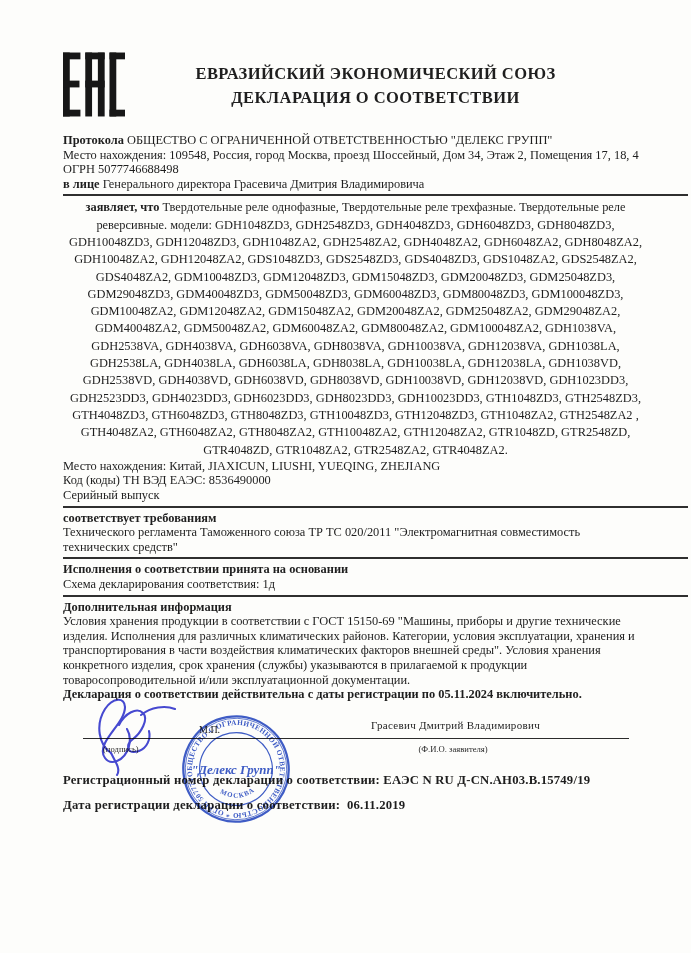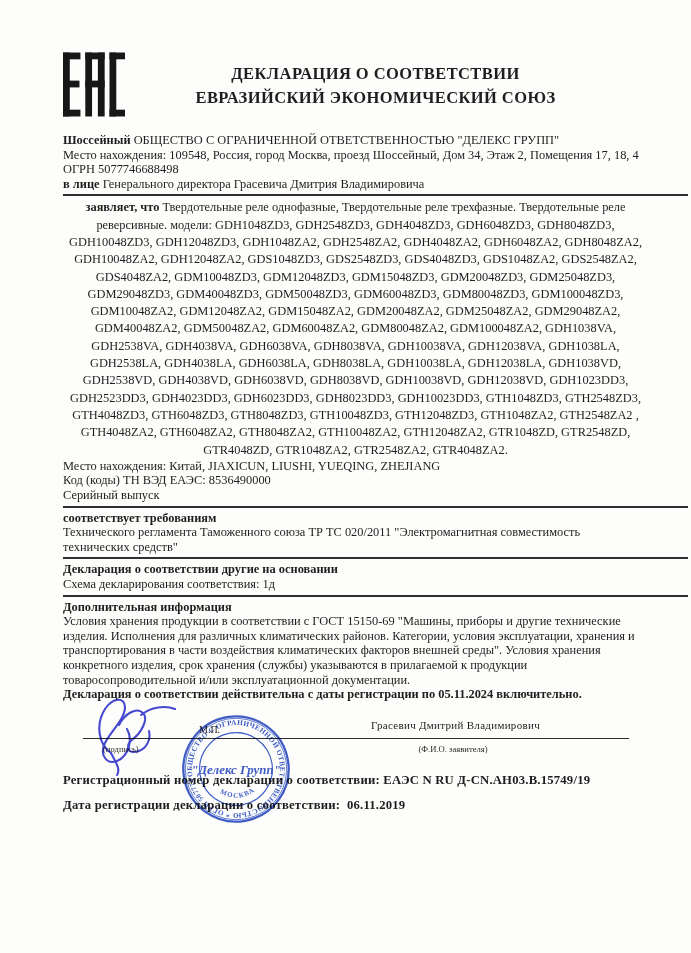--- a/index.html
+++ b/index.html
@@ -51,27 +51,27 @@
           <rect x="23" y="0" width="7" height="66"></rect>
             <rect x="36" y="0" width="7" height="66"></rect>
             <rect x="23" y="0" width="20" height="7"></rect>
             <rect x="23" y="29" width="20" height="7"></rect>
           <rect x="48" y="0" width="7" height="66"></rect>
             <rect x="48" y="0" width="16" height="7"></rect>
             <rect x="48" y="59" width="16" height="7"></rect>
         </g>
       </svg>
       <div class="titles">
+        <div>ЕВРАЗИЙСКИЙ ЭКОНОМИЧЕСКИЙ СОЮЗ</div>
         <div>ДЕКЛАРАЦИЯ О СООТВЕТСТВИИ</div>
-        <div>ЕВРАЗИЙСКИЙ ЭКОНОМИЧЕСКИЙ СОЮЗ</div>
       </div>
     </div>
 
     <div class="applicant wrap">
-      <p><b class="inline">Шоссейный</b><span> ОБЩЕСТВО С ОГРАНИЧЕННОЙ ОТВЕТСТВЕННОСТЬЮ "ДЕЛЕКС ГРУПП"</span></p>
+      <p><b class="inline">Протокола</b><span> ОБЩЕСТВО С ОГРАНИЧЕННОЙ ОТВЕТСТВЕННОСТЬЮ "ДЕЛЕКС ГРУПП"</span></p>
       <p>Место нахождения: 109548, Россия, город Москва, проезд Шоссейный, Дом 34, Этаж 2, Помещения 17, 18, 4</p>
       <p>ОГРН 5077746688498</p>
       <p><b class="inline">в лице</b><span> Генерального директора Грасевича Дмитрия Владимировича</span></p>
     </div>
 
     <hr class="rule">
 
     <div class="wrap">
       <p class="models"><b class="inline">заявляет, что</b><span> Твердотельные реле однофазные, Твердотельные реле трехфазные. Твердотельные реле реверсивные. модели: GDH1048ZD3, GDH2548ZD3, GDH4048ZD3, GDH6048ZD3, GDH8048ZD3, GDH10048ZD3, GDH12048ZD3, GDH1048ZA2, GDH2548ZA2, GDH4048ZA2, GDH6048ZA2, GDH8048ZA2, GDH10048ZA2, GDH12048ZA2, GDS1048ZD3, GDS2548ZD3, GDS4048ZD3, GDS1048ZA2, GDS2548ZA2, GDS4048ZA2, GDM10048ZD3, GDM12048ZD3, GDM15048ZD3, GDM20048ZD3, GDM25048ZD3, GDM29048ZD3, GDM40048ZD3, GDM50048ZD3, GDM60048ZD3, GDM80048ZD3, GDM100048ZD3, GDM10048ZA2, GDM12048ZA2, GDM15048ZA2, GDM20048ZA2, GDM25048ZA2, GDM29048ZA2, GDM40048ZA2, GDM50048ZA2, GDM60048ZA2, GDM80048ZA2, GDM100048ZA2, GDH1038VA, GDH2538VA, GDH4038VA, GDH6038VA, GDH8038VA, GDH10038VA, GDH12038VA, GDH1038LA, GDH2538LA, GDH4038LA, GDH6038LA, GDH8038LA, GDH10038LA, GDH12038LA, GDH1038VD, GDH2538VD, GDH4038VD, GDH6038VD, GDH8038VD, GDH10038VD, GDH12038VD, GDH1023DD3, GDH2523DD3, GDH4023DD3, GDH6023DD3, GDH8023DD3, GDH10023DD3, GTH1048ZD3, GTH2548ZD3, GTH4048ZD3, GTH6048ZD3, GTH8048ZD3, GTH10048ZD3, GTH12048ZD3, GTH1048ZA2, GTH2548ZA2 , GTH4048ZA2, GTH6048ZA2, GTH8048ZA2, GTH10048ZA2, GTH12048ZA2, GTR1048ZD, GTR2548ZD, GTR4048ZD, GTR1048ZA2, GTR2548ZA2, GTR4048ZA2.</span></p>
       <p>Место нахождения: Китай, JIAXICUN, LIUSHI, YUEQING, ZHEJIANG</p>
@@ -82,21 +82,21 @@
     <hr class="rule">
 
     <div class="wrap">
       <p class="sec-head">соответствует требованиям</p>
       <p>Технического регламента Таможенного союза ТР ТС 020/2011 "Электромагнитная совместимость технических средств"</p>
     </div>
 
     <hr class="rule">
 
     <div class="wrap">
-      <p class="sec-head">Декларация о соответствии другие на основании</p>
+      <p class="sec-head">Исполнения о соответствии принята на основании</p>
       <p>Схема декларирования соответствия: 1д</p>
     </div>
 
     <hr class="rule">
 
     <div class="wrap">
       <p class="sec-head">Дополнительная информация</p>
       <p>Условия хранения продукции в соответствии с ГОСТ 15150-69 "Машины, приборы и другие технические изделия. Исполнения для различных климатических районов. Категории, условия эксплуатации, хранения и транспортирования в части воздействия климатических факторов внешней среды". Условия хранения конкретного изделия, срок хранения (службы) указываются в прилагаемой к продукции товаросопроводительной и/или эксплуатационной документации.</p>
     </div>
 

